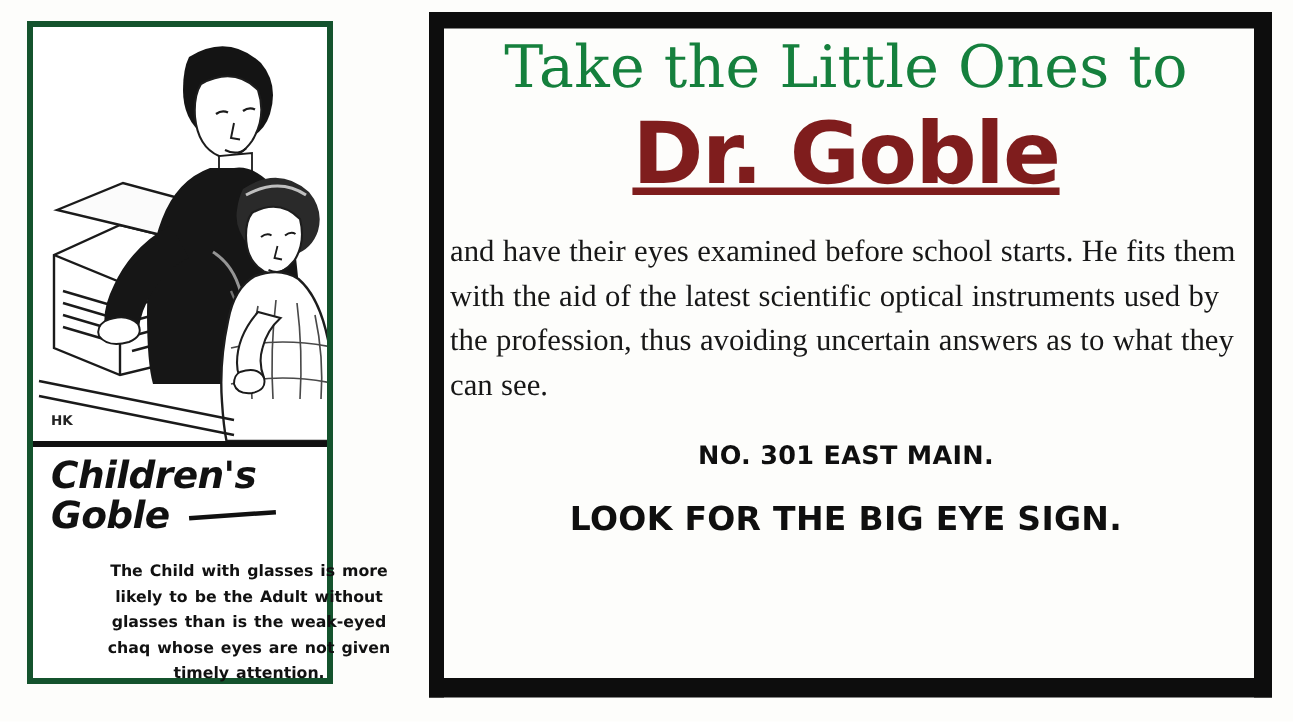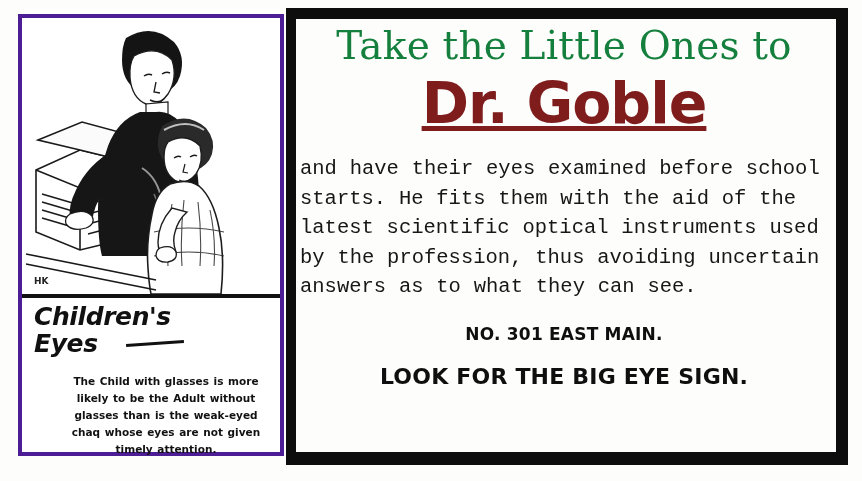--- a/index.html
+++ b/index.html
@@ -31,23 +31,23 @@
   .rule-top    { left: 286px; top: 8px;   width: 562px; height: 11px; }
   .rule-bottom { left: 286px; top: 452px; width: 562px; height: 13px; }
   .rule-right  { left: 836px; top: 8px;   width: 12px;  height: 457px; }
   .rule-left   { left: 286px; top: 8px;   width: 10px;  height: 457px; }
 
   
   #left-panel {
     position: absolute;
     left: 18px;
     top: 14px;
-    width: 266px;
+    width: 204px;
     height: 442px;
-    border: 4px solid #4c1d95;
+    border: 4px solid #14532d;
     box-sizing: border-box;
     background: #fff;
   }
   #art-box {
     position: absolute;
     left: 0; top: 0;
     width: 100%;
     height: 280px;
     border-bottom: 4px solid #111;
     box-sizing: border-box;
@@ -118,21 +118,21 @@
     font-weight: bold;
     font-size: 57px;
     line-height: 1.0;
     text-align: center;
     margin: 10px 0 12px 0;
     letter-spacing: -1px;
     color: #7f1d1d;
     text-decoration: underline;
   }
   .body-copy {
-    font-family: Liberation Mono, monospace;
+    font-family: Liberation Serif, serif;
     font-size: 20.5px;
     line-height: 1.44;
     margin: 22px 0 0 0;
     text-align: left;
     color: #171717;
     word-spacing: 0.5px;
   }
   .body-copy.indent {
     text-indent: 26px;
     margin-top: 8px;
@@ -246,21 +246,21 @@
           <path d="M4 236 L134 262"></path>
           <path d="M4 246 L134 272"></path>
         </g>
       </svg>
       <div class="artist-mark">HK</div>
     </div>
 
     <div id="caption-box">
       <div class="caption-title">
         <span>Children's</span><br>
-        <span>Eyes</span>
+        <span>Goble</span>
         <span class="swash"></span>
       </div>
       <div class="caption-body">The Child with glasses is more likely to be the Adult without glasses than is the weak-eyed chaq whose eyes are not given timely attention.</div>
     </div>
   </div>
 
   <div id="right-col">
     <div class="headline-1">Take the Little Ones to</div>
     <div class="headline-2">Dr. Goble</div>
     <p class="body-copy">and have their eyes examined before school starts.  He fits them with the aid of the latest scientific optical instruments used by the profession, thus avoiding uncertain answers as to what they can see.</p>

